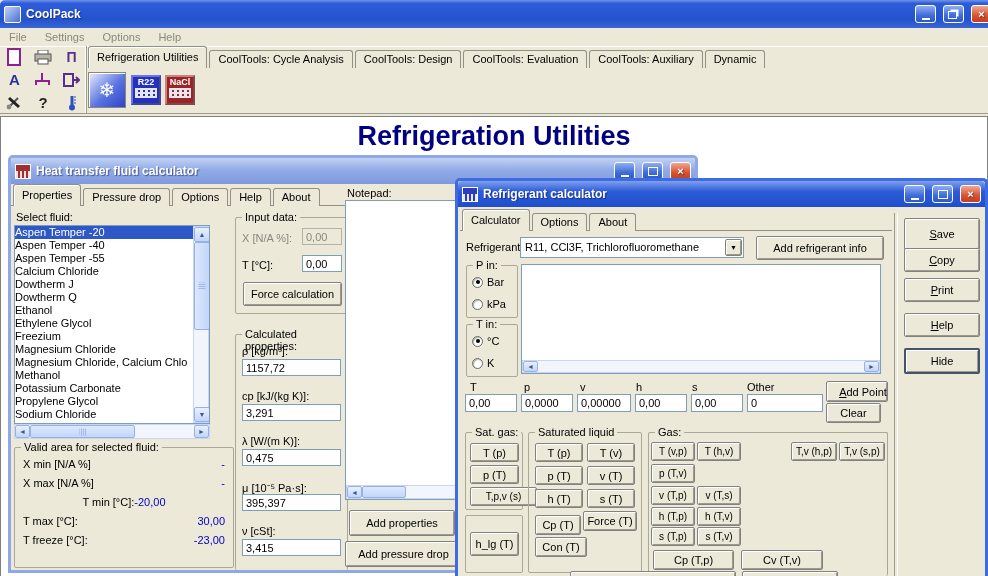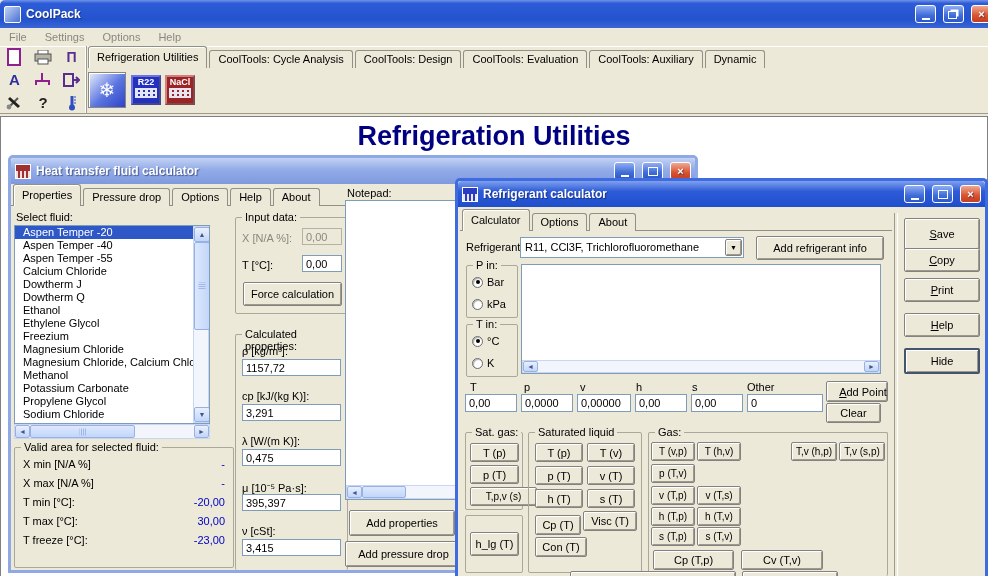--- a/index.html
+++ b/index.html
@@ -41,21 +41,21 @@
   .dim{color:#8A887E;}
   .val{color:#0000C8;}
   
   .tabrow{display:flex;align-items:flex-end;height:22px;}
   .tab{box-sizing:border-box;height:18px;padding:2px 8px 0;margin-right:2px;background:#ECE9D8;
     border:1px solid #919085;border-bottom:none;border-radius:3px 3px 0 0;white-space:nowrap;}
   .tab.on{height:22px;padding-top:4px;box-shadow:inset 1px 1px 0 #fff;position:relative;z-index:3;}
   .tabline{position:absolute;height:1px;background:#919085;}
   
   .list{box-sizing:border-box;background:#fff;border:1px solid #7F9DB9;overflow:hidden;}
-  .li{height:13px;line-height:13px;padding-left:8px;white-space:nowrap;}
+  .li{height:13px;line-height:13px;padding-left:0;white-space:nowrap;}
   .li.sel{background:#2E58C8;color:#fff;}
   
   .sb{box-sizing:border-box;background:#F2F5FC;border:1px solid #C8D6F2;}
   .sba{box-sizing:border-box;background:linear-gradient(180deg,#E9F0FD,#C2D5F8);border:1px solid #97B1E3;border-radius:2px;
     color:#40568C;display:flex;align-items:center;justify-content:center;font-size:7px;}
   .sbt{box-sizing:border-box;background:linear-gradient(90deg,#DCE8FD,#C3D6F9);border:1px solid #97B1E3;border-radius:2px;position:relative;}
   .sbt.h{background:linear-gradient(180deg,#DCE8FD,#C3D6F9);}
   .sbt .grip{position:absolute;left:50%;top:50%;transform:translate(-50%,-50%);width:7px;height:7px;
     background:repeating-linear-gradient(180deg,#9FB8E8 0 1px,transparent 1px 2px);}
   .sbt.h .grip{background:repeating-linear-gradient(90deg,#9FB8E8 0 1px,transparent 1px 2px);}
@@ -248,21 +248,21 @@
         <span class="lg">Valid area for selected fluid:</span>
         <div style="padding:10px 8px 0 8px;display:flex;flex-direction:column;gap:7px;">
           <div style="display:flex;justify-content:space-between;">
             <span class="lbl">X min [N/A %]</span>
               <span class="val">-</span>
           </div>
           <div style="display:flex;justify-content:space-between;">
             <span class="lbl">X max [N/A %]</span>
               <span class="val">-</span>
           </div>
-          <div style="display:flex;justify-content:space-between;">
+          <div style="display:flex;justify-content:center;">
             <span class="lbl">T min [°C]:</span>
               <span class="val">-20,00</span>
           </div>
           <div style="display:flex;justify-content:space-between;">
             <span class="lbl">T max [°C]:</span>
               <span class="val">30,00</span>
           </div>
           <div style="display:flex;justify-content:space-between;">
             <span class="lbl">T freeze [°C]:</span>
               <span class="val">-23,00</span>
@@ -457,21 +457,21 @@
         <div class="abs btn" style="left:6px;top:56px;width:48px;height:19px;">
             <span>h (T)</span>
           </div>
         <div class="abs btn" style="left:58px;top:56px;width:48px;height:19px;">
             <span>s (T)</span>
           </div>
         <div class="abs btn" style="left:6px;top:82px;width:46px;height:20px;">
             <span>Cp (T)</span>
           </div>
         <div class="abs btn" style="left:54px;top:78px;width:54px;height:20px;">
-            <span>Visc (T)</span>
+            <span>Force (T)</span>
           </div>
         <div class="abs btn" style="left:6px;top:104px;width:52px;height:20px;">
             <span>Con (T)</span>
           </div>
       </div>
 
       <div class="abs grp" style="left:190px;top:225px;width:240px;height:144px;border-bottom:none;">
         <span class="lg">Gas:</span>
         <div class="abs btn" style="left:2px;top:9px;width:44px;height:19px;font-size:10px;">
             <span>T (v,p)</span>

